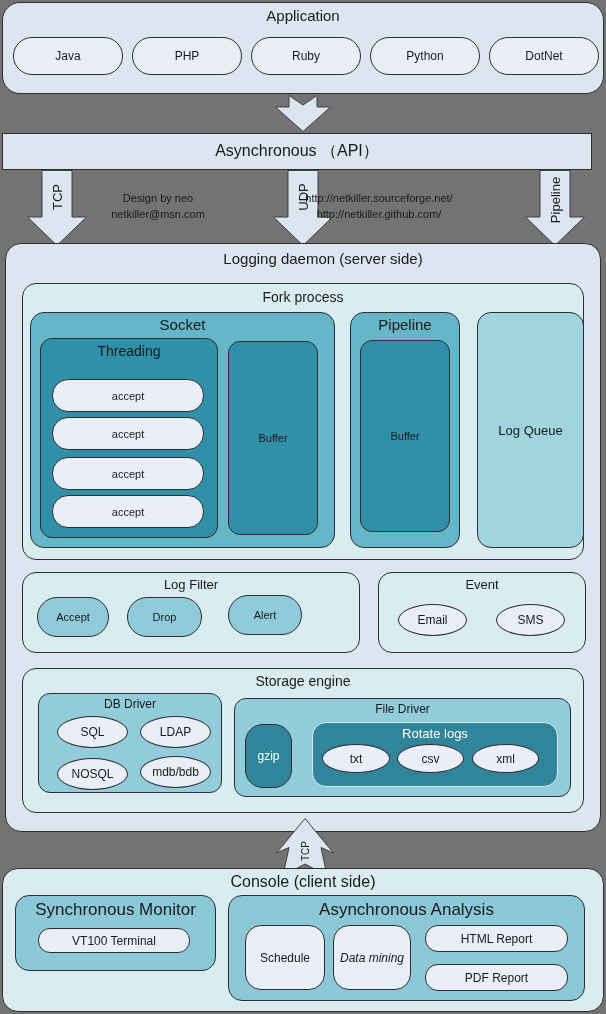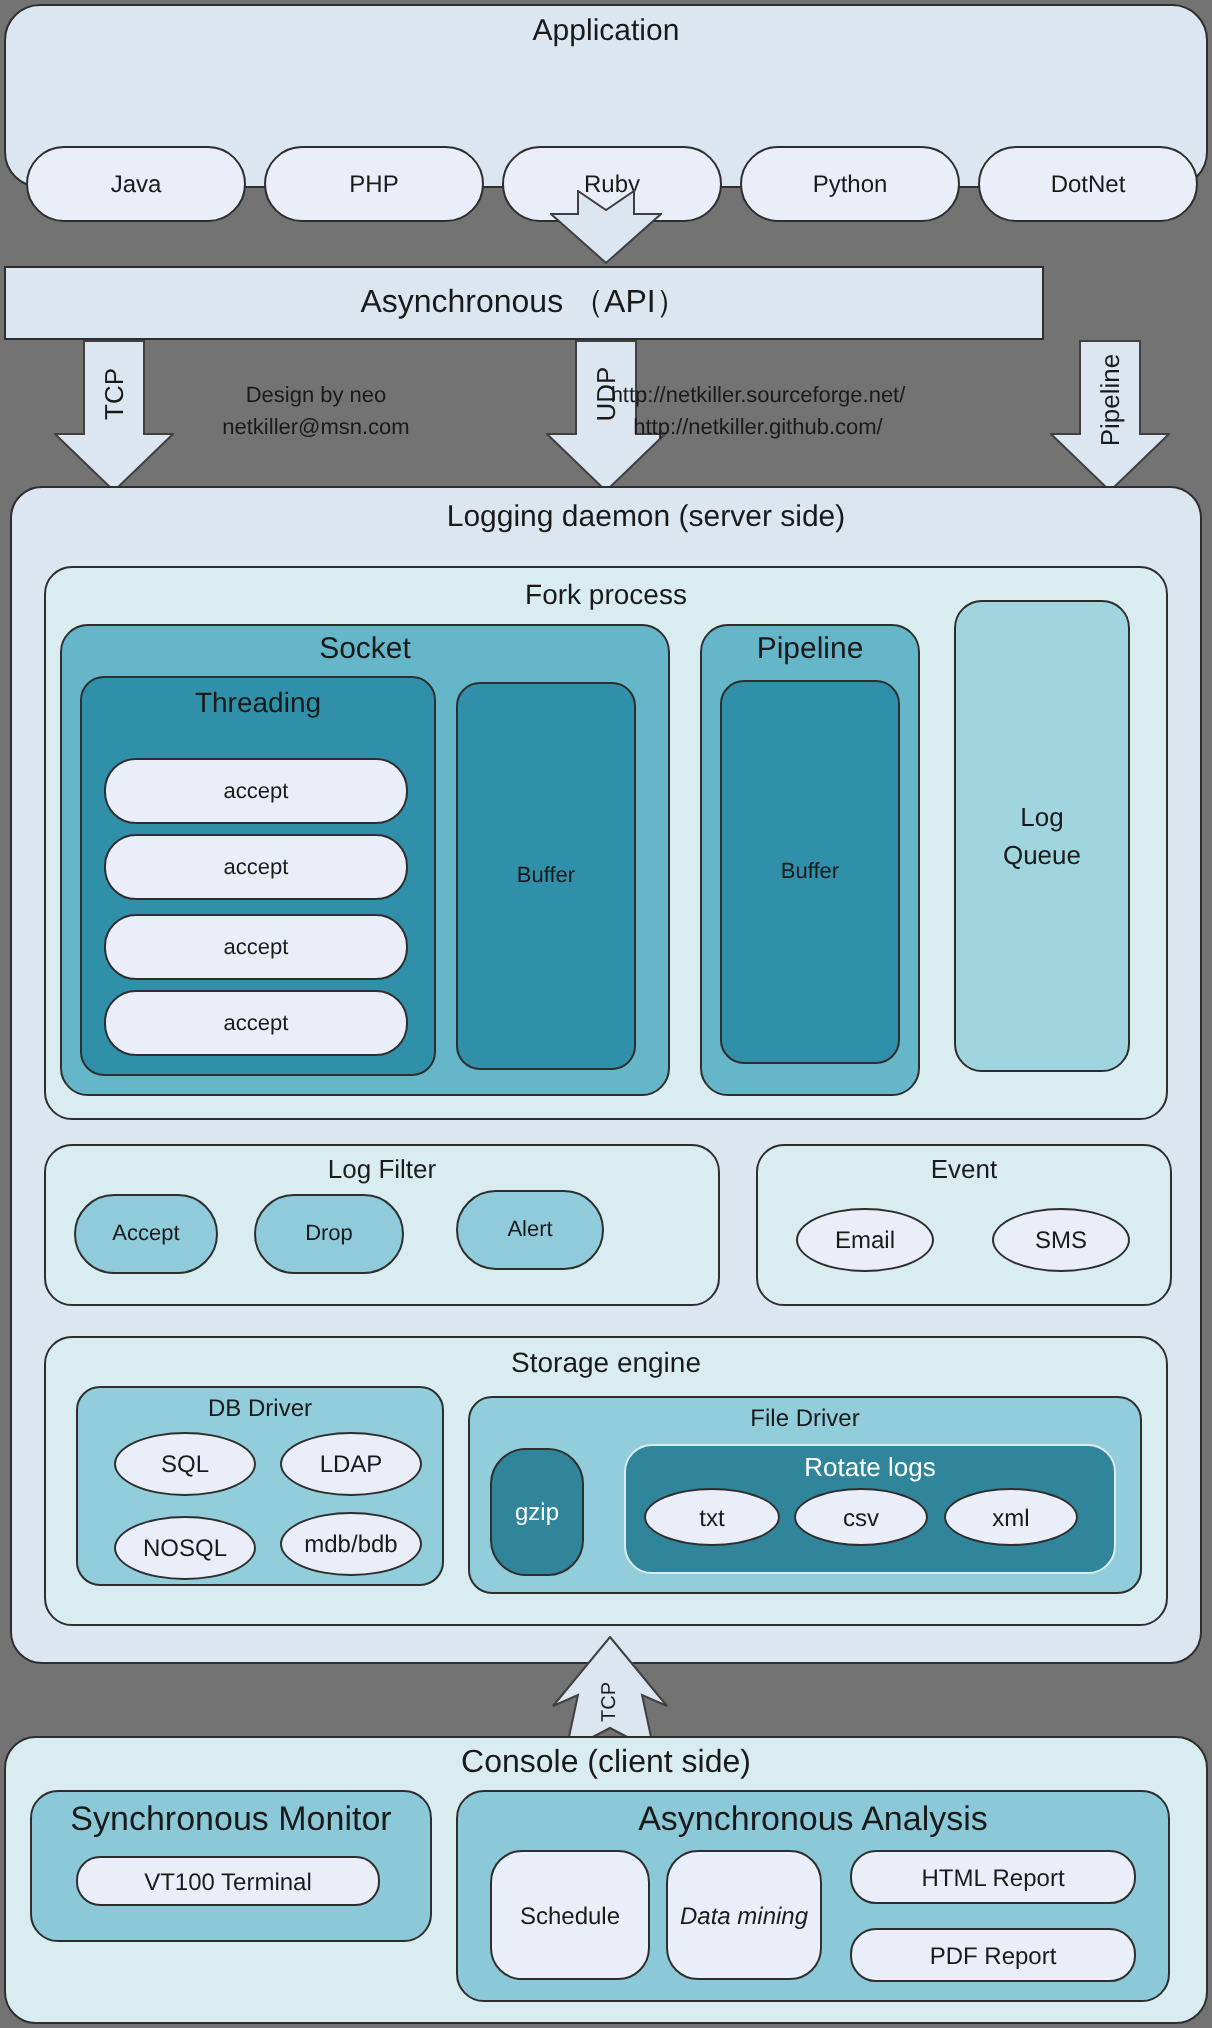--- a/index.html
+++ b/index.html
@@ -13,21 +13,21 @@
   .pale-fill{background:#d9edf1;}
   .medium-fill{background:#66b6ca;}
   .lightteal-fill{background:#92cddc;}
   .queue-fill{background:#a0d4df;}
   .dark-fill{background:#3190a9;}
   .darker-fill{background:#31859b;}
   .ttl{position:absolute;text-align:center;box-sizing:border-box;}
   .pill{position:absolute;box-sizing:border-box;border:1px solid #2e2e2e;
         display:flex;align-items:center;justify-content:center;background:#e9eef8;}
   .ellipse{border-radius:50%;}
-  .stadium{border-radius:999px;margin-top:36px;}
+  .stadium{border-radius:999px;}
   .center-txt{display:flex;align-items:center;justify-content:center;text-align:center;}
   .vlabel{position:absolute;transform:translate(-50%,-50%) rotate(-90deg);
           white-space:nowrap;font-size:13px;}
   .smalltxt{position:absolute;text-align:center;font-size:11px;line-height:16px;}
   svg{position:absolute;display:block;}
   .f11{font-size:11px}.f12{font-size:12px}.f13{font-size:13px}.f14{font-size:14px}
   .f15{font-size:15px}.f16{font-size:16px}.f17{font-size:17px}
   .white{color:#ffffff;}
 </style>
 </head>
@@ -40,21 +40,21 @@
   <div class="pill stadium f12" style="left:13px;top:37px;width:110px;height:38px;">Java</div>
   <div class="pill stadium f12" style="left:132px;top:37px;width:110px;height:38px;">PHP</div>
   <div class="pill stadium f12" style="left:251px;top:37px;width:110px;height:38px;">Ruby</div>
   <div class="pill stadium f12" style="left:489px;top:37px;width:110px;height:38px;">DotNet</div>
   <div class="pill stadium f12" style="left:370px;top:37px;width:110px;height:38px;">Python</div>
 
   <svg style="left:275px;top:95px;" width="56" height="38" viewBox="0 0 56 38">
     <polygon points="14,0.5 14,12 0.5,12 28,36.5 55.5,12 42,12 42,0.5 28,10" fill="#dce6f1" stroke="#404040" stroke-width="1"></polygon>
   </svg>
 
-  <div class="box outer-fill center-txt f16" style="left:2px;top:133px;width:520px;height:37px;">Asynchronous （API）</div>
+  <div class="box outer-fill center-txt f16" style="left:2px;top:133px;width:590px;height:37px;">Asynchronous （API）</div>
 
   <div style="position:absolute;left:27px;top:170px;width:60px;height:76px;">
     <svg width="60" height="76" viewBox="0 0 60 76">
       <polygon points="15,0.5 45,0.5 45,47 59.5,47 30,75.5 0.5,47 15,47" fill="#dce6f1" stroke="#404040" stroke-width="1"></polygon>
     </svg>
     <span class="vlabel" style="left:30px;top:27px;">TCP</span>
   </div>
   <div style="position:absolute;left:273px;top:170px;width:60px;height:76px;">
     <svg width="60" height="76" viewBox="0 0 60 76">
       <polygon points="15,0.5 45,0.5 45,47 59.5,47 30,75.5 0.5,47 15,47" fill="#dce6f1" stroke="#404040" stroke-width="1"></polygon>
@@ -93,21 +93,21 @@
   <div class="pill f11" style="left:52px;top:417px;width:152px;height:33px;border-radius:16px;">accept</div>
   <div class="pill f11" style="left:52px;top:457px;width:152px;height:33px;border-radius:16px;">accept</div>
   <div class="pill f11" style="left:52px;top:495px;width:152px;height:33px;border-radius:16px;">accept</div>
 
   <div class="box r12 dark-fill center-txt f11" style="left:228px;top:341px;width:90px;height:194px;">Buffer</div>
 
   <div class="box r14 medium-fill" style="left:350px;top:312px;width:110px;height:236px;"></div>
   <div class="ttl f15" style="left:350px;top:316px;width:110px;">Pipeline</div>
   <div class="box r12 dark-fill center-txt f11" style="left:360px;top:340px;width:90px;height:192px;">Buffer</div>
 
-  <div class="box r14 queue-fill center-txt f13" style="left:477px;top:300px;width:88px;height:236px;line-height:19px;padding:0 18px;">Log Queue</div>
+  <div class="box r14 queue-fill center-txt f13" style="left:477px;top:312px;width:107px;height:236px;line-height:19px;padding:0 18px;">Log Queue</div>
 
   <div class="box r14 pale-fill" style="left:22px;top:572px;width:338px;height:81px;"></div>
   <div class="ttl f13" style="left:22px;top:577px;width:338px;">Log Filter</div>
   <div class="pill f11 lightteal-fill" style="left:37px;top:597px;width:72px;height:40px;border-radius:20px;background:#8fcbdb;">Accept</div>
   <div class="pill f11" style="left:228px;top:595px;width:74px;height:40px;border-radius:20px;background:#8fcbdb;">Alert</div>
   <div class="pill f11" style="left:127px;top:597px;width:75px;height:40px;border-radius:20px;background:#8fcbdb;">Drop</div>
 
   <div class="box r14 pale-fill" style="left:378px;top:572px;width:208px;height:81px;"></div>
   <div class="ttl f13" style="left:378px;top:577px;width:208px;">Event</div>
   <div class="pill ellipse f12" style="left:398px;top:604px;width:69px;height:32px;">Email</div>

